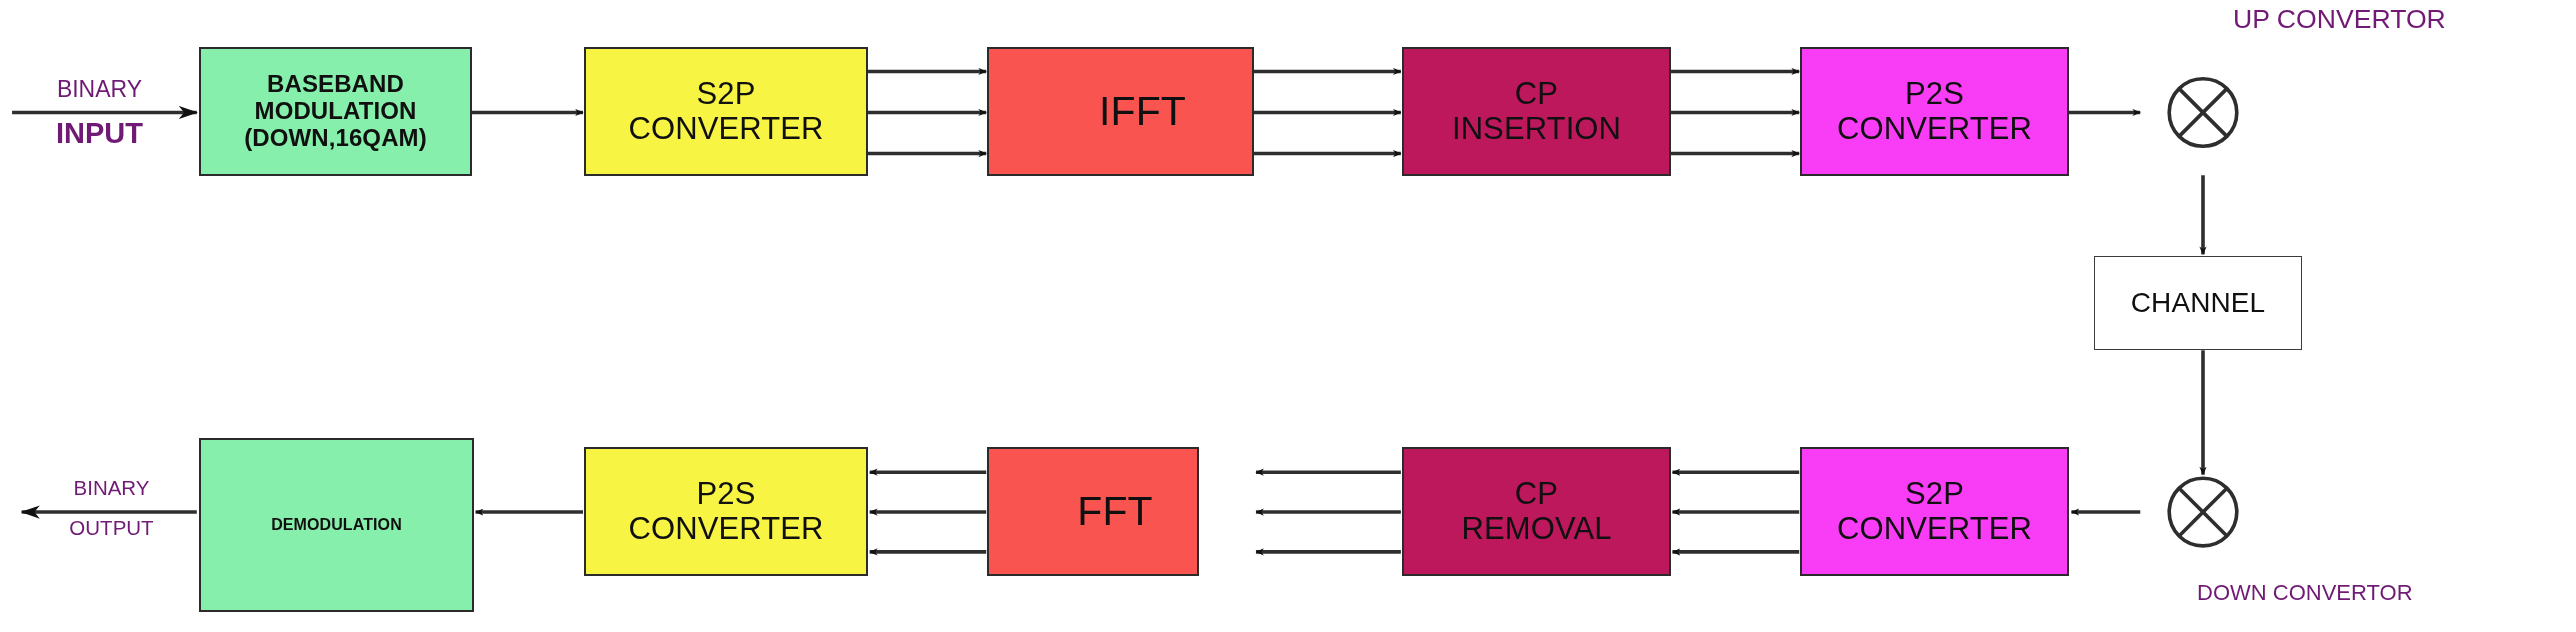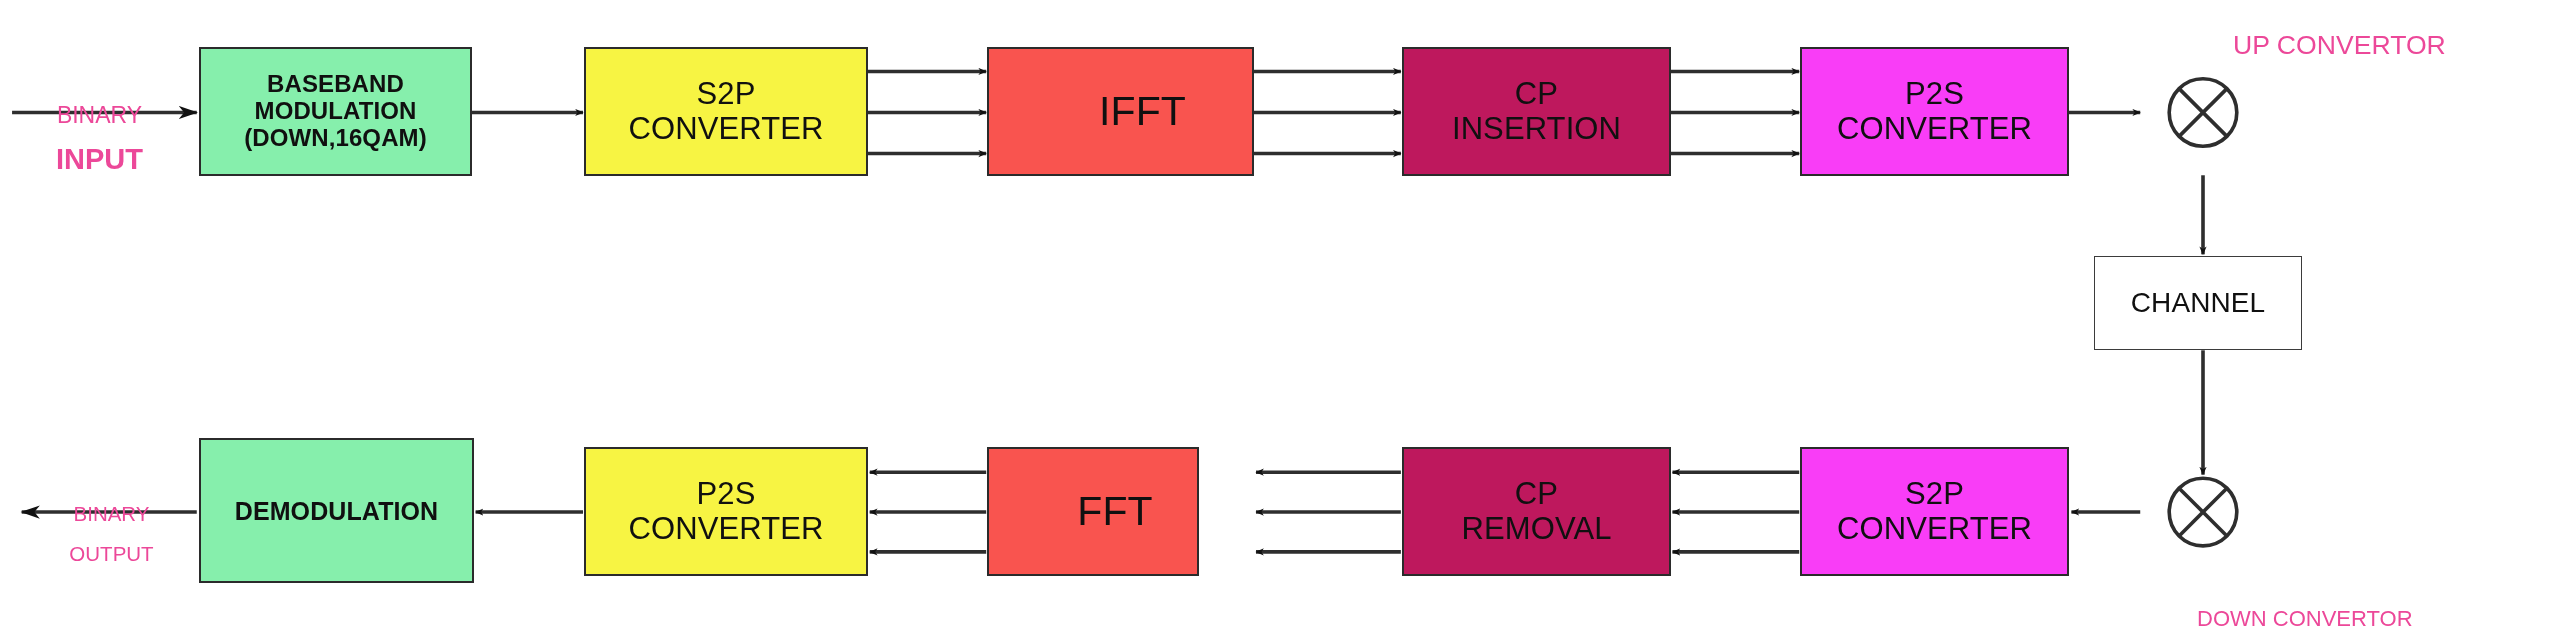--- a/index.html
+++ b/index.html
@@ -39,25 +39,24 @@
   .blk .ln { display: block; white-space: nowrap; }
   .green  { background: #86efac; font-weight: bold; }
   .yellow { background: #f7f443; }
   .red    { background: #f9544f; padding-left: 44px; }
   .blue   { background: #be185d; }
   .magenta{ background: #f93df7; }
   .white  { background: #ffffff; border-color: #3b3b3b; border-width: 1.8px; }
 
   .lbl {
     position: absolute;
-    color: #ec4899;
+    color: #701a75;
     text-align: center;
     white-space: nowrap;
     line-height: 1.1;
-    margin-top: 26px;
   }
   .lbl .ln { display: block; }
 </style>
 </head>
 <body>
 
 <div id="stage">
 
   <svg id="wires" viewBox="0 0 4268 1048" xmlns="http://www.w3.org/2000/svg">
     <defs>
@@ -186,21 +185,21 @@
 
   <div class="blk red" style="left:987px; top:447px; width:212px; height:129px; font-size:41px;">
     <span class="ln">FFT</span>
   </div>
 
   <div class="blk yellow" style="left:584px; top:447px; width:284px; height:129px; font-size:31px;">
     <span class="ln">P2S</span>
     <span class="ln">CONVERTER</span>
   </div>
 
-  <div class="blk green" style="left:199px; top:438px; width:275px; height:145px; font-size:25px;">
+  <div class="blk green" style="left:199px; top:438px; width:275px; height:174px; font-size:16px;">
     <span class="ln">DEMODULATION</span>
   </div>
 
   <div class="lbl" style="left:36px; top:477px; width:151px; font-size:20.5px;">
     <span class="ln">BINARY</span>
   </div>
   <div class="lbl" style="left:36px; top:517px; width:151px; font-size:20.5px;">
     <span class="ln">OUTPUT</span>
   </div>
 

